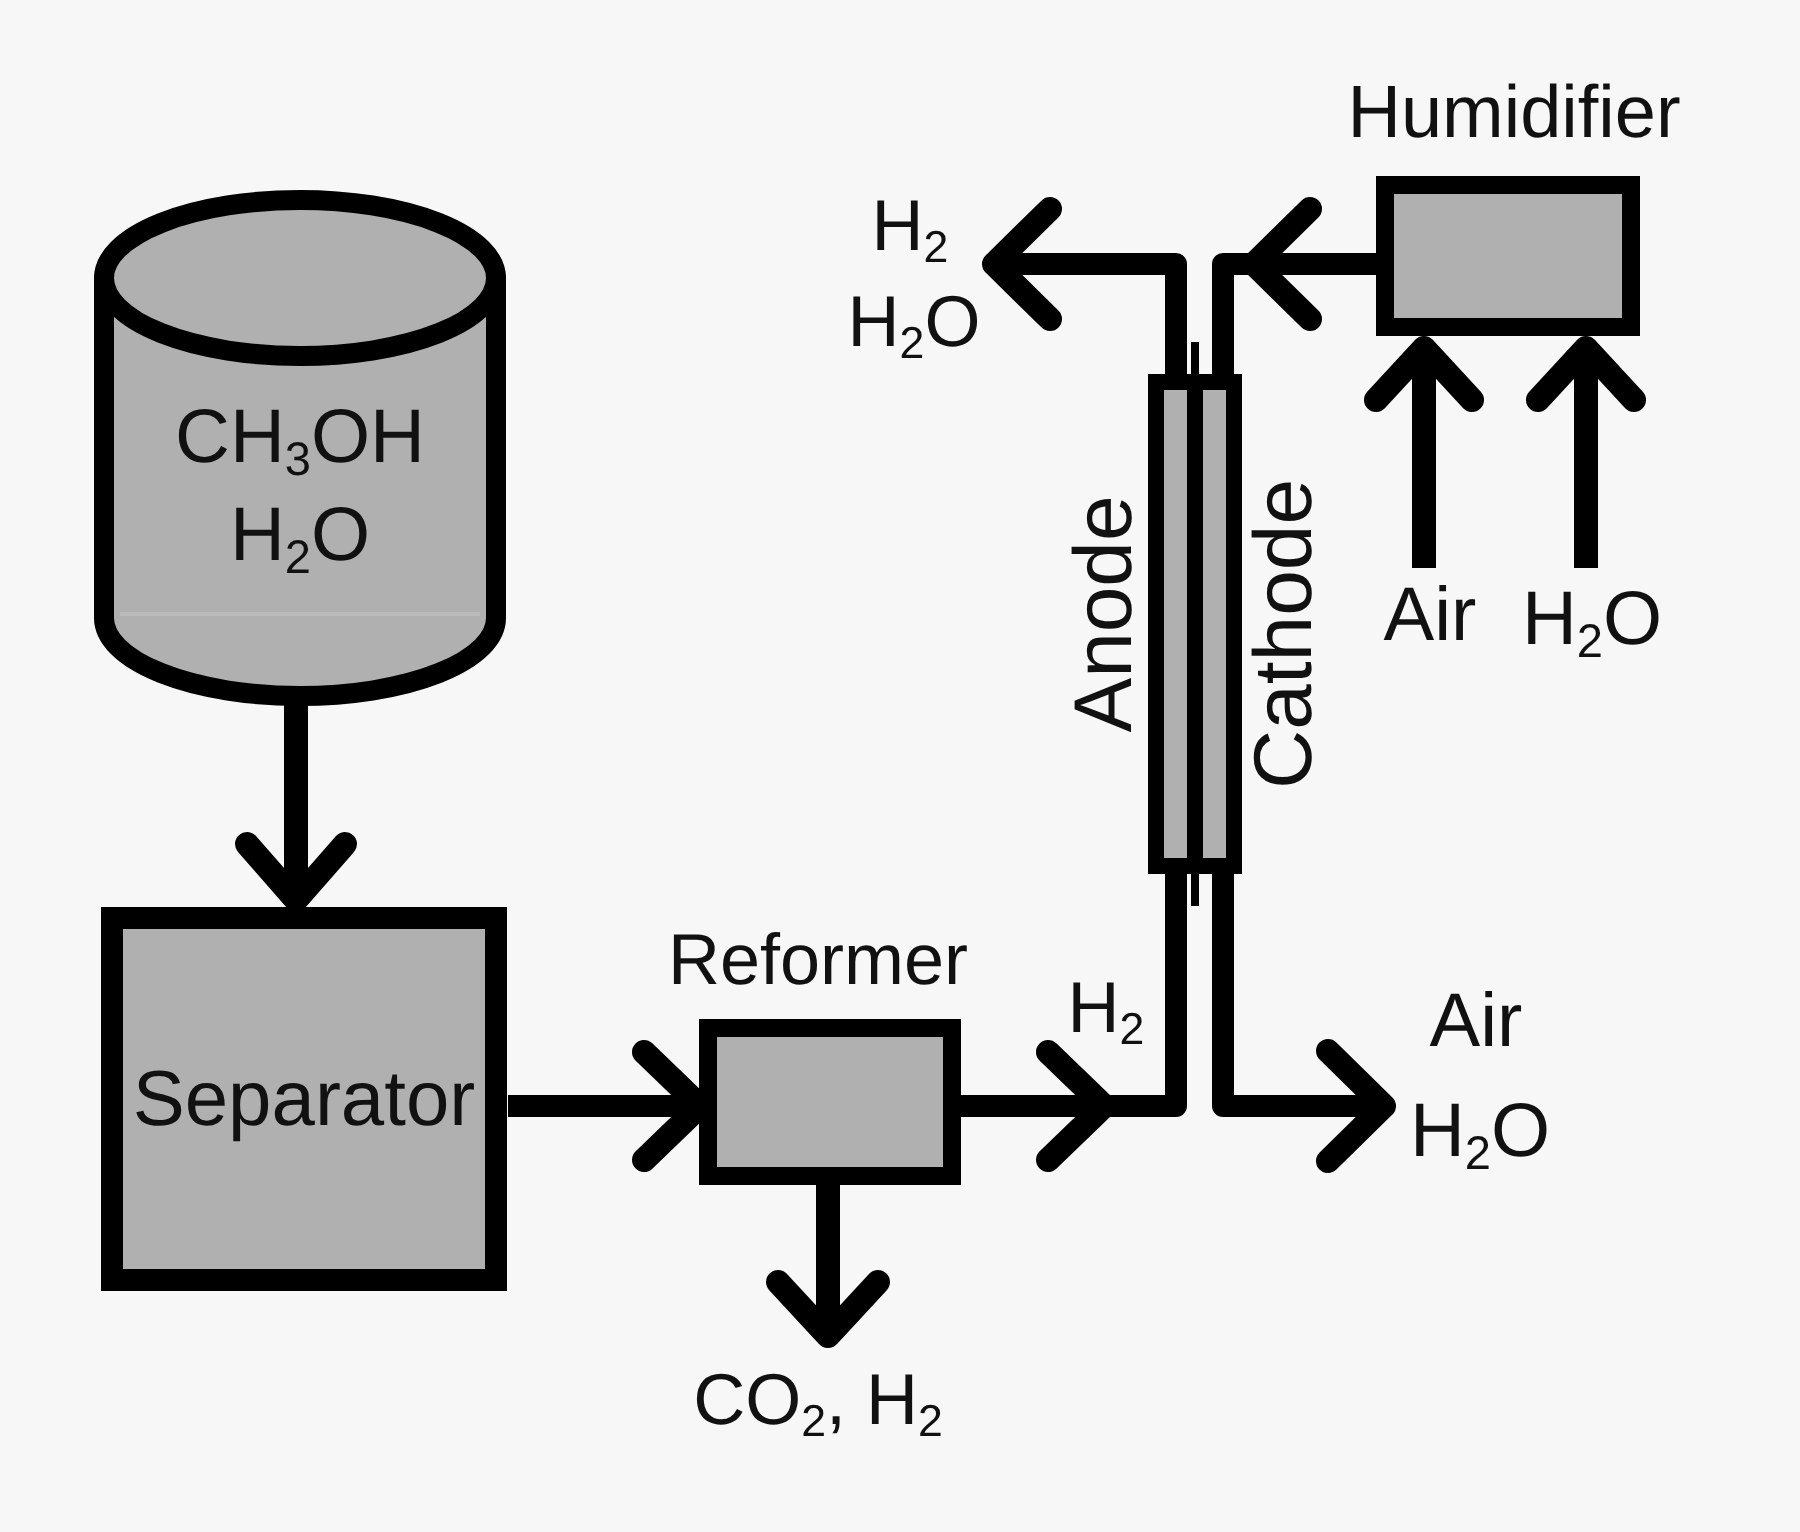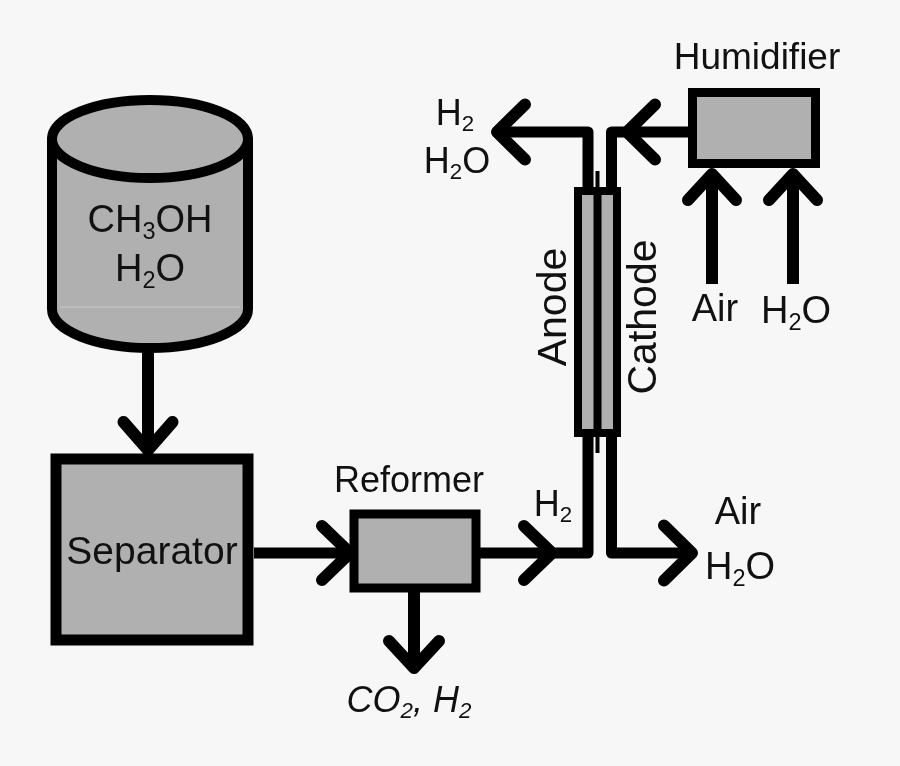--- a/index.html
+++ b/index.html
@@ -104,21 +104,21 @@
       <path class="chev" stroke-width="12" d="M664,525.5 L692,553 L664,580.5"></path>
     </g>
   </svg>
 
   <div class="lbl" style="left:150px; top:219px; font-size:38px;"><span>CH</span><sub>3</sub><span>OH</span></div>
   <div class="lbl" style="left:150px; top:268px; font-size:38px;"><span>H</span><sub>2</sub><span>O</span></div>
 
   <div class="lbl" style="left:152px; top:550px; font-size:39px;">Separator</div>
 
   <div class="lbl" style="left:409px; top:480px; font-size:36px;">Reformer</div>
-  <div class="lbl" style="left:409px; top:700px; font-size:36px;font-style:italic;"><span>CO</span><sub>2</sub><span>, H</span><sub>2</sub></div>
+  <div class="lbl" style="left:409px; top:700px; font-size:36px;"><span>CO</span><sub>2</sub><span>, H</span><sub>2</sub></div>
   <div class="lbl" style="left:553px; top:504px; font-size:36px;"><span>H</span><sub>2</sub></div>
 
   <div class="lbl rot" style="left:552px; top:307px; font-size:41px;">Anode</div>
   <div class="lbl rot" style="left:642px; top:317px; font-size:41px;">Cathode</div>
 
   <div class="lbl" style="left:455px; top:113px; font-size:36px;"><span>H</span><sub>2</sub></div>
   <div class="lbl" style="left:457px; top:161px; font-size:36px;"><span>H</span><sub>2</sub><span>O</span></div>
 
   <div class="lbl" style="left:757px; top:56px; font-size:37px;">Humidifier</div>
   <div class="lbl" style="left:715px; top:308px; font-size:38px;">Air</div>

